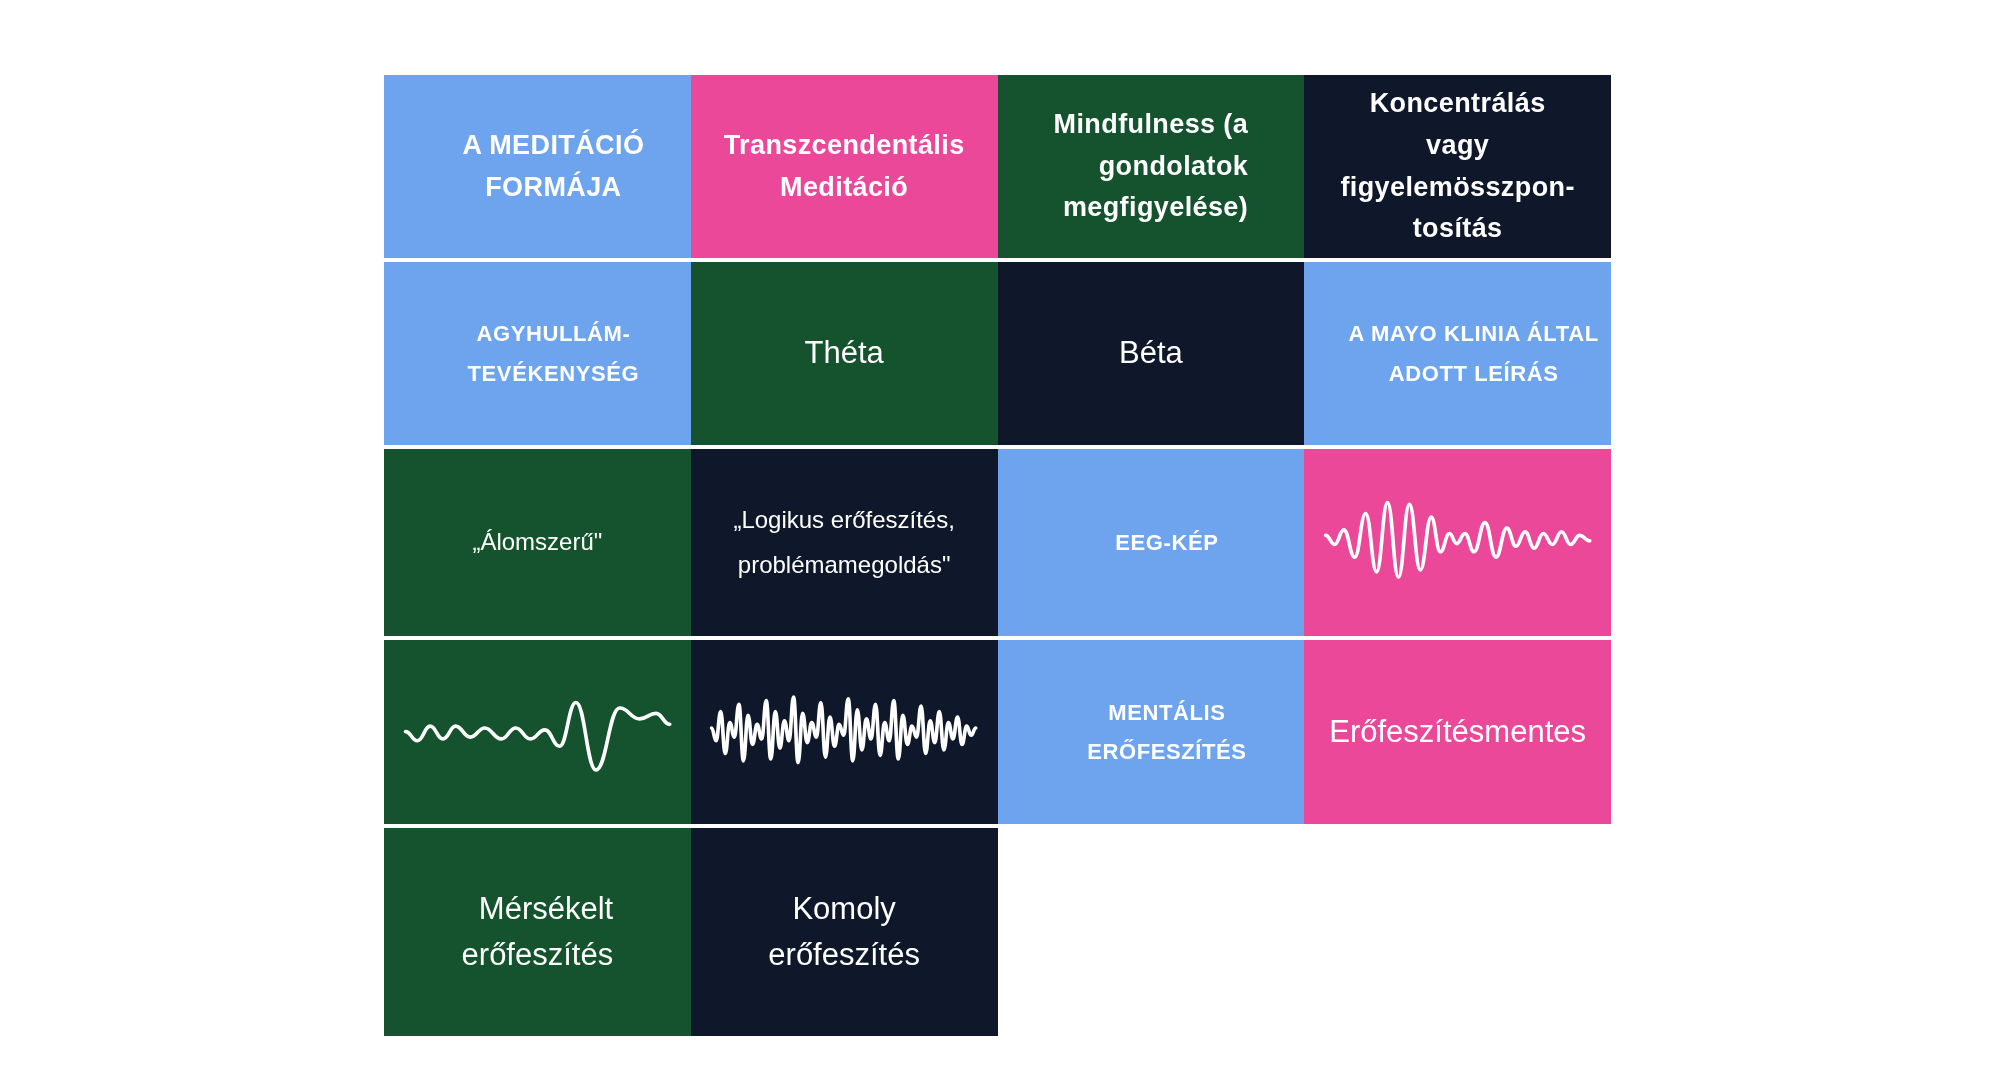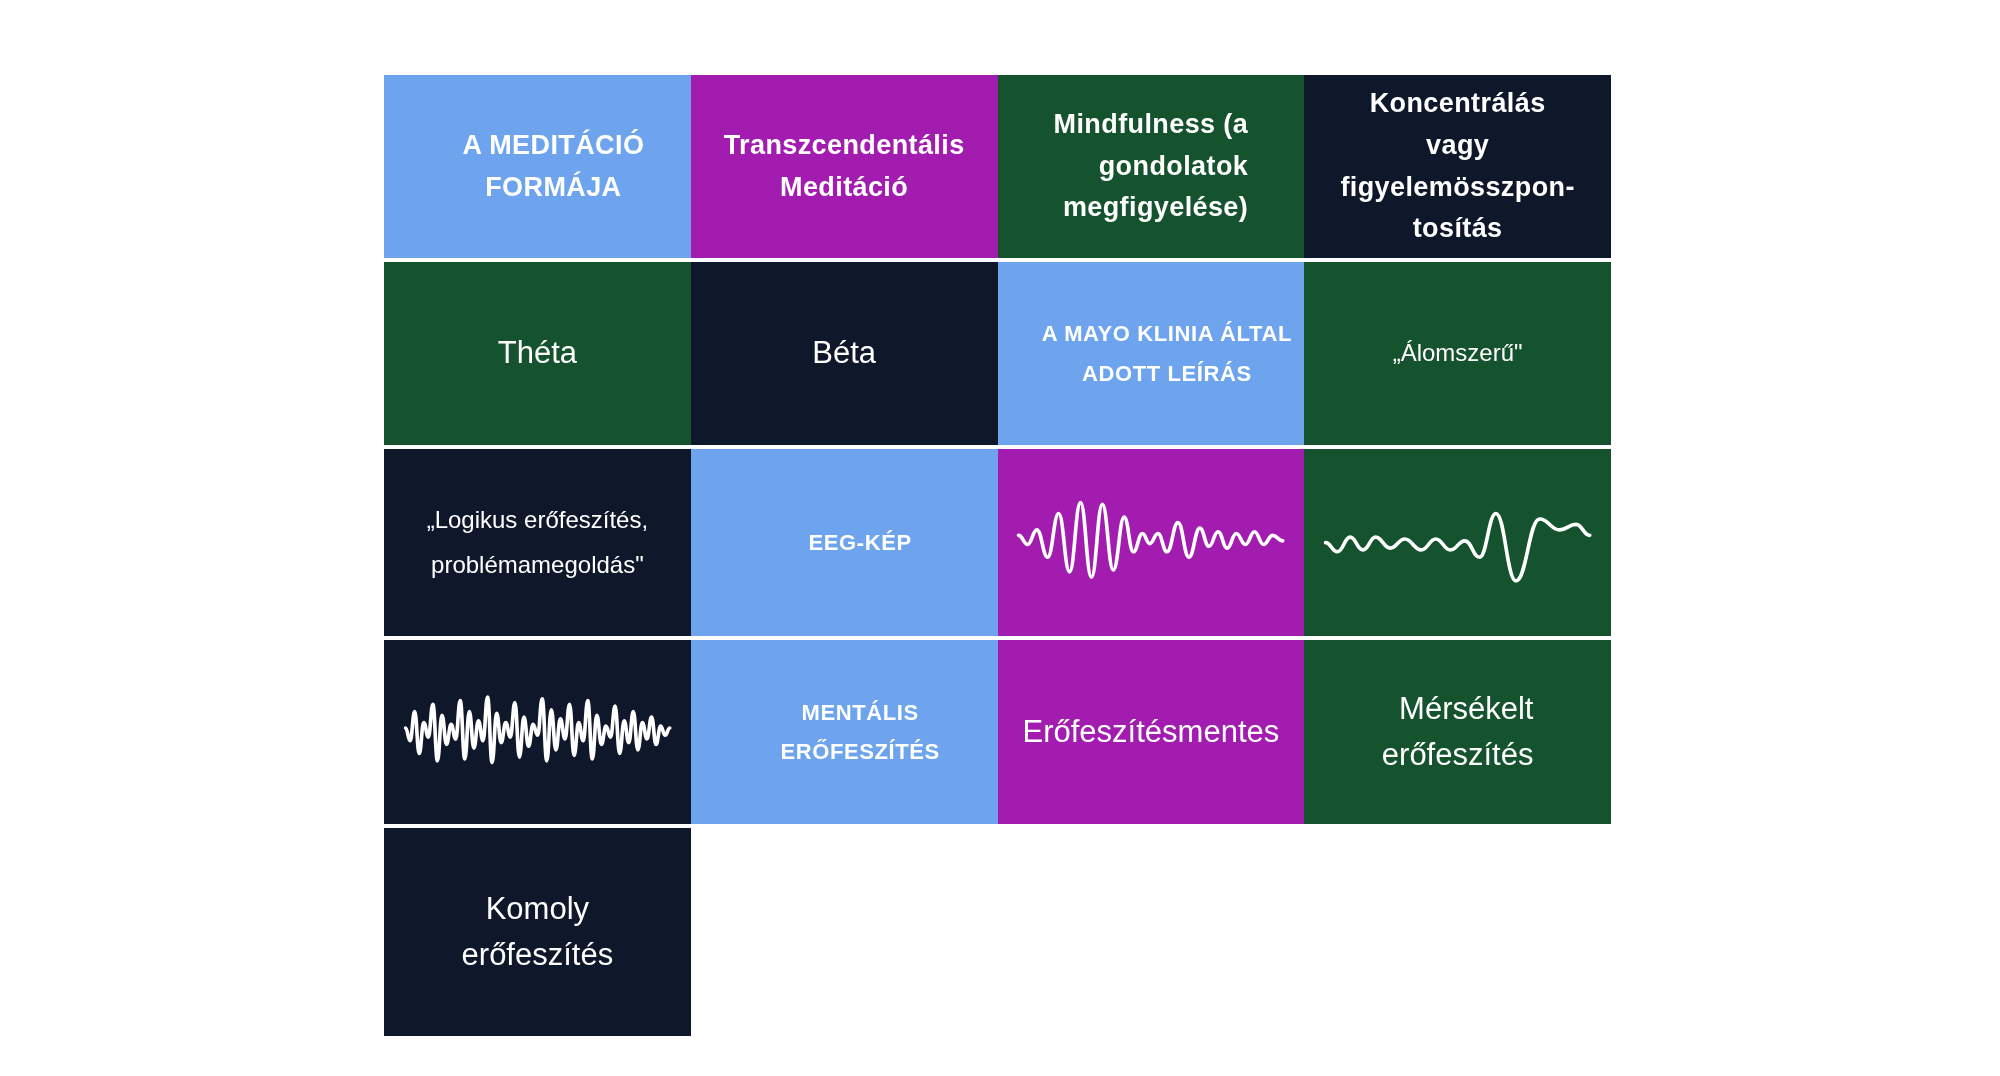--- a/index.html
+++ b/index.html
@@ -18,21 +18,21 @@
     grid-template-rows:183px 183px 187px 184px auto;
     row-gap:4px;column-gap:0;
   }
   .cell{
     display:flex;align-items:center;justify-content:center;
     text-align:center;color:#ffffff;
     white-space:pre-line;
     padding:0 8px;box-sizing:border-box;
   }
   .c1{background:#6DA4ED;padding-left:40px;}
-  .c2{background:#a21caf;}
+  .c2{background:#ec4899;}
   .c3{background:#14532d;text-align:right;}
   .c4{background:#0f172a;}
   .head{font-weight:700;font-size:27px;line-height:1.55;letter-spacing:0.4px;}
   .rowlabel{font-weight:700;font-size:22px;line-height:1.78;letter-spacing:0.6px;}
   .big{font-weight:300;font-size:31px;line-height:1.5;}
   .quote{font-weight:300;font-size:24px;line-height:1.85;}
   .wave{width:94%;height:auto;display:block;}
 </style>
 </head>
 <body>
@@ -44,20 +44,22 @@
   <div class="cell c2 head">Transzcendentális
 Meditáció</div>
   <div class="cell c3 head">Mindfulness (a
 gondolatok
 megfigyelése)</div>
   <div class="cell c4 head">Koncentrálás
 vagy
 figyelemösszpon-
 tosítás</div>
 
+  <div class="cell c1 rowlabel">AGYHULLÁM-
+TEVÉKENYSÉG</div>
   <div class="cell c3 big">Théta</div>
   <div class="cell c4 big">Béta</div>
 
   <div class="cell c1 rowlabel">A MAYO KLINIA ÁLTAL
 ADOTT LEÍRÁS</div>
   <div class="cell c3 quote">„Álomszerű"</div>
   <div class="cell c4 quote">„Logikus erőfeszítés,
 problémamegoldás"</div>
 
   <div class="cell c1 rowlabel">EEG-KÉP</div>

